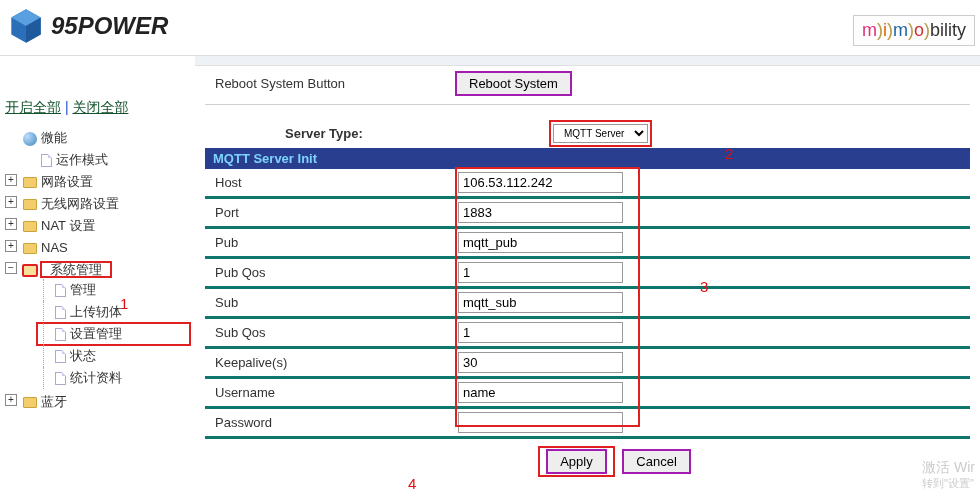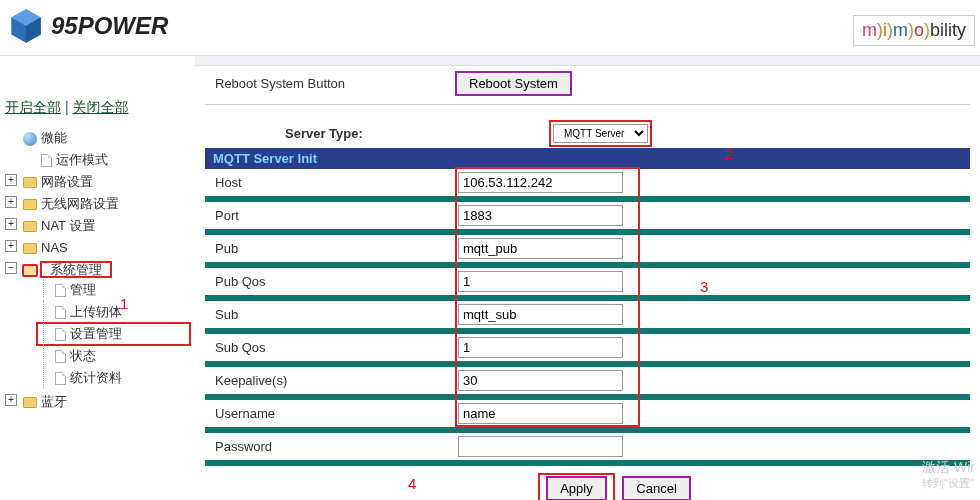--- a/index.html
+++ b/index.html
@@ -35,21 +35,21 @@
     .reboot-label { width:250px; padding-left:10px; }
     .btn { border:2px solid #a21caf; background:#eee; padding:3px 12px; font-size:13px; cursor:pointer; }
 
     .server-type-row { display:flex; align-items:center; margin-top:16px; }
     .server-type-label { width:345px; text-align:left; font-weight:bold; padding-left:80px;}
     .server-type-select { border:1px solid #999; padding:2px 6px; font-size:10px; background:#fff; cursor:pointer; }
     .server-type-select-wrap { padding:3px; }
 
     .section-bar { background:#2a3e8f; color:#7dd3fc; font-weight:bold; padding:3px 8px; margin-top:2px; }
     .form-area { position:relative; }
-    .form-row { display:flex; border-bottom:6px solid #0f766e; align-items:center; }
+    .form-row { display:flex; border-bottom:3px solid #0f766e; align-items:center; }
     .form-row .flabel { width:250px; padding:5px 10px; }
     .form-row .fval { flex:1; padding:3px; }
     .form-row input[type=text], .form-row input[type=password] { width:165px; border:1px solid #999; padding:2px 4px; font-size:13px; }
 
     .actions { text-align:center; margin-top:8px; }
     .actions .btn { margin:0 5px; }
 
     .anno { position:absolute; color:#d11; font-size:15px; font-weight:normal; z-index:50; pointer-events:none; }
     .anno-box { position:absolute; border:2px solid #e02020; z-index:40; pointer-events:none; }
 

